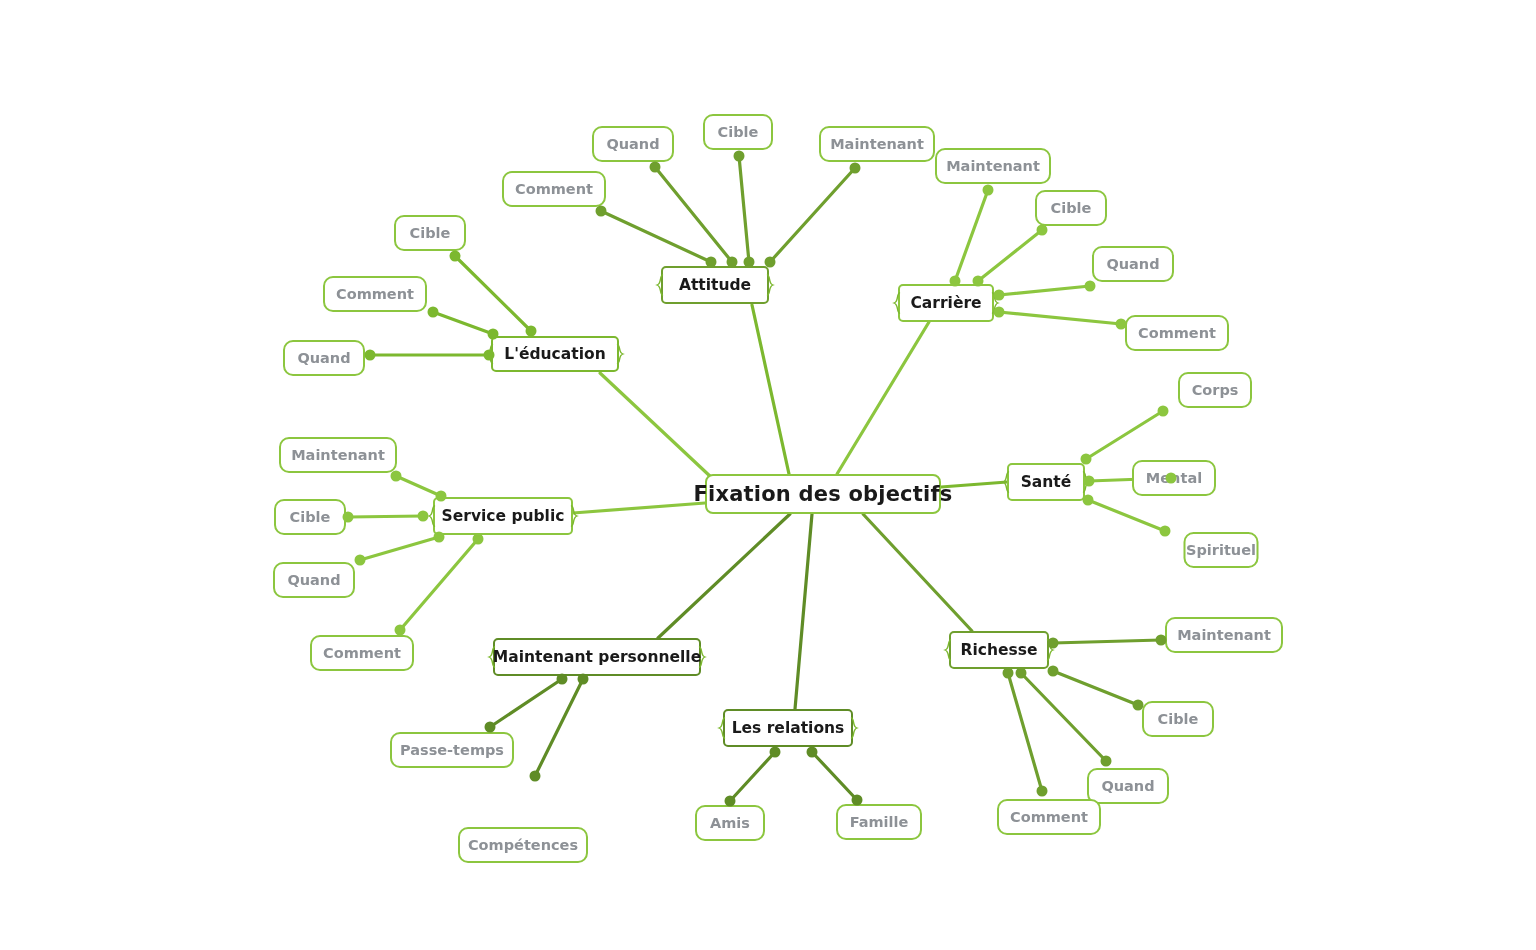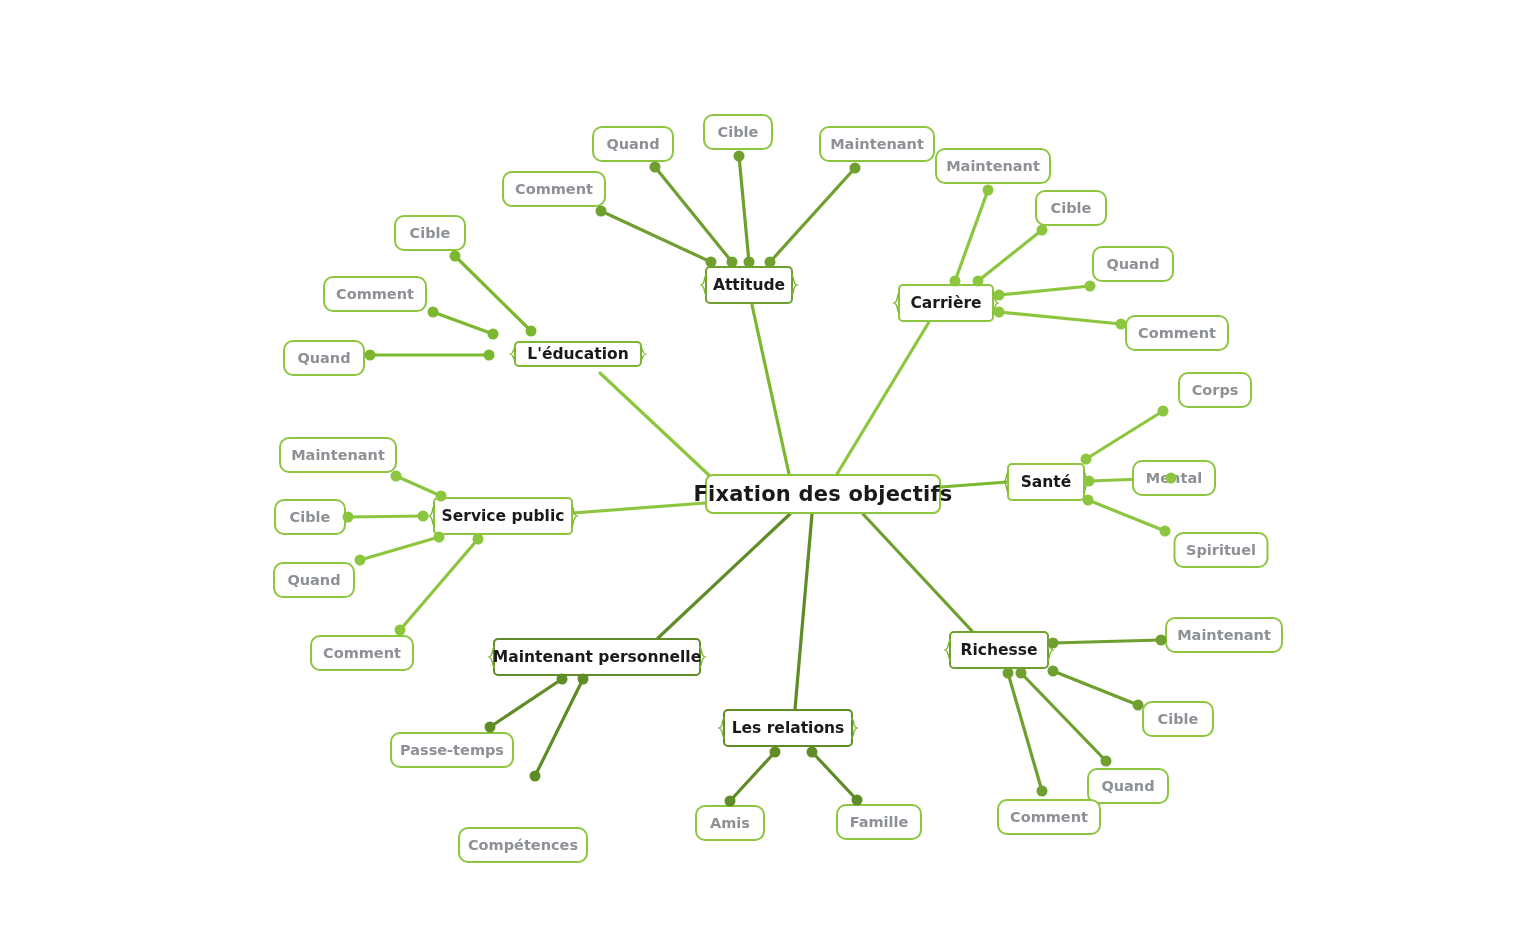--- a/index.html
+++ b/index.html
@@ -174,21 +174,21 @@
       <div class="dot" style="left: 400px; top: 630px; background: rgb(140, 198, 63);"></div>
       <div class="dot" style="left: 531px; top: 331px; background: rgb(124, 184, 47);"></div>
       <div class="dot" style="left: 455px; top: 256px; background: rgb(124, 184, 47);"></div>
       <div class="dot" style="left: 493px; top: 334px; background: rgb(124, 184, 47);"></div>
       <div class="dot" style="left: 433px; top: 312px; background: rgb(124, 184, 47);"></div>
       <div class="dot" style="left: 489px; top: 355px; background: rgb(124, 184, 47);"></div>
       <div class="dot" style="left: 370px; top: 355px; background: rgb(124, 184, 47);"></div>
       <div class="node node-root" style="left: 823px; top: 494px; width: 236px; height: 40px; border-color: rgb(140, 198, 63);">
         <span>Fixation des objectifs</span>
       </div>
-      <div class="node node-branch" style="left: 749px; top: 285px; width: 88px; height: 38px; border-color: rgb(111, 159, 46);">
+      <div class="node node-branch" style="left: 715px; top: 285px; width: 108px; height: 38px; border-color: rgb(111, 159, 46);">
         <span class="brace brace-left">
           <svg viewBox="0 0 8 30" width="8" height="100%" preserveAspectRatio="none">
             <path d="M7,0 C3,2 6,13 1,15 C6,17 3,28 7,30" fill="none" stroke="#7cb82f" stroke-width="1.4"></path>
           </svg>
         </span>
         <span class="brace brace-right">
           <svg viewBox="0 0 8 30" width="8" height="100%" preserveAspectRatio="none">
             <path d="M1,0 C5,2 2,13 7,15 C2,17 5,28 1,30" fill="none" stroke="#7cb82f" stroke-width="1.4"></path>
           </svg>
         </span>
@@ -243,21 +243,21 @@
           </svg>
         </span>
         <span>Santé</span>
       </div>
       <div class="node node-leaf" style="left: 1199px; top: 390px; width: 74px; height: 36px; margin-left: 16px;">
         <span>Corps</span>
       </div>
       <div class="node node-leaf" style="left: 1174px; top: 478px; width: 84px; height: 36px;">
         <span>Mental</span>
       </div>
-      <div class="node node-leaf" style="left: 1221px; top: 550px; width: 95px; height: 36px;">
+      <div class="node node-leaf" style="left: 1221px; top: 550px; width: 75px; height: 36px;">
         <span>Spirituel</span>
       </div>
       <div class="node node-branch" style="left: 999px; top: 650px; width: 100px; height: 38px; border-color: rgb(111, 159, 46);">
         <span class="brace brace-left">
           <svg viewBox="0 0 8 30" width="8" height="100%" preserveAspectRatio="none">
             <path d="M7,0 C3,2 6,13 1,15 C6,17 3,28 7,30" fill="none" stroke="#7cb82f" stroke-width="1.4"></path>
           </svg>
         </span>
         <span class="brace brace-right">
           <svg viewBox="0 0 8 30" width="8" height="100%" preserveAspectRatio="none">
@@ -334,21 +334,21 @@
       </div>
       <div class="node node-leaf" style="left: 310px; top: 517px; width: 72px; height: 36px;">
         <span>Cible</span>
       </div>
       <div class="node node-leaf" style="left: 314px; top: 580px; width: 82px; height: 36px;">
         <span>Quand</span>
       </div>
       <div class="node node-leaf" style="left: 362px; top: 653px; width: 104px; height: 36px;">
         <span>Comment</span>
       </div>
-      <div class="node node-branch" style="left: 578px; top: 354px; width: 128px; height: 26px; border-color: rgb(124, 184, 47);">
+      <div class="node node-branch" style="left: 555px; top: 354px; width: 128px; height: 36px; border-color: rgb(124, 184, 47);">
         <span class="brace brace-left">
           <svg viewBox="0 0 8 30" width="8" height="100%" preserveAspectRatio="none">
             <path d="M7,0 C3,2 6,13 1,15 C6,17 3,28 7,30" fill="none" stroke="#7cb82f" stroke-width="1.4"></path>
           </svg>
         </span>
         <span class="brace brace-right">
           <svg viewBox="0 0 8 30" width="8" height="100%" preserveAspectRatio="none">
             <path d="M1,0 C5,2 2,13 7,15 C2,17 5,28 1,30" fill="none" stroke="#7cb82f" stroke-width="1.4"></path>
           </svg>
         </span>

